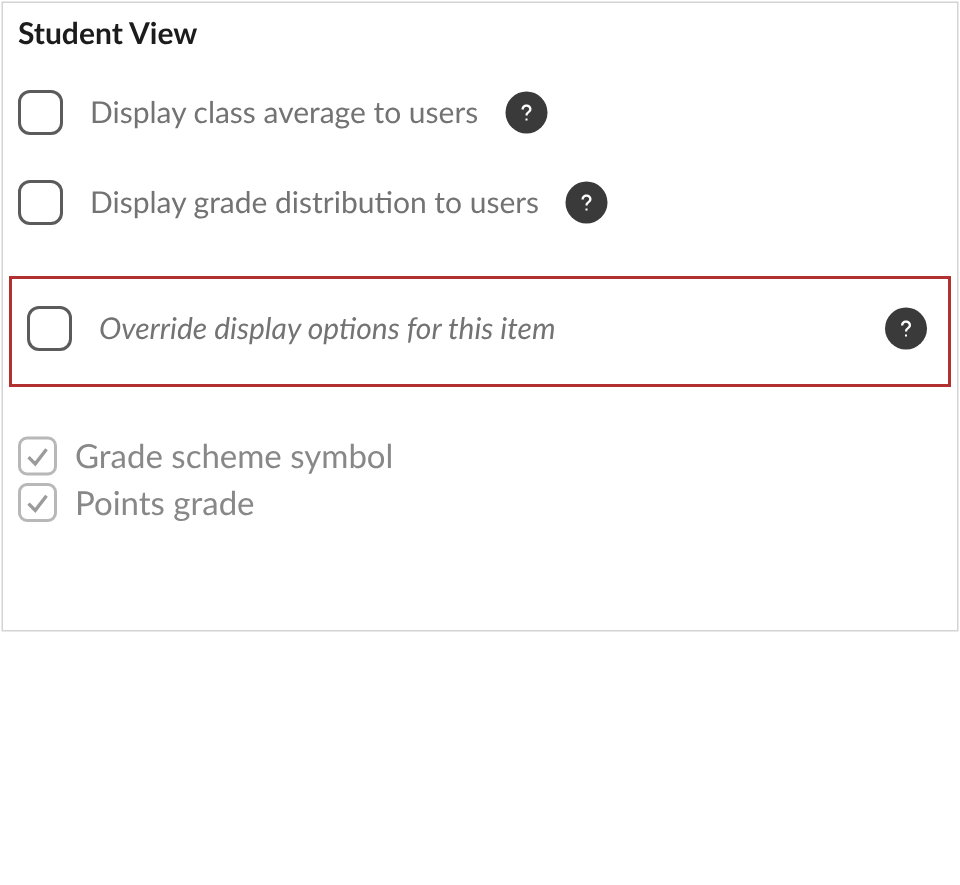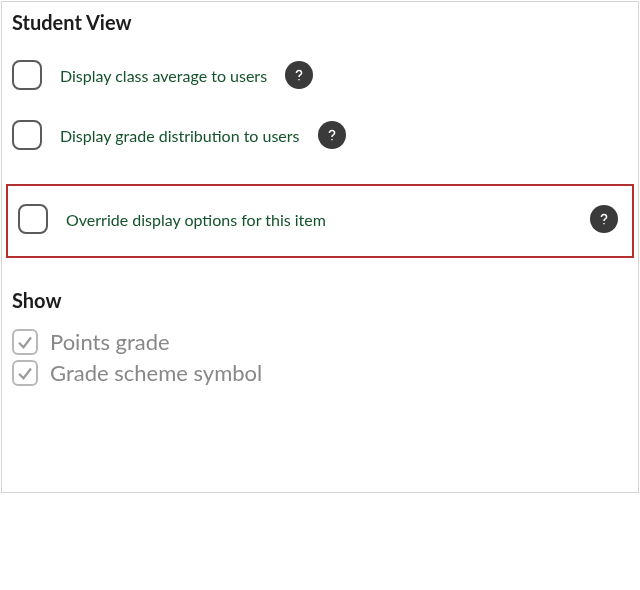--- a/index.html
+++ b/index.html
@@ -1,19 +1,19 @@
 <!DOCTYPE html>
 <html><head>
   <meta charset="utf-8">
   <style>
     * { margin: 0; padding: 0; box-sizing: border-box; }
     body { font-family: "Lato", "Helvetica Neue", Arial, sans-serif; background: #fff; padding: 0; }
     .panel {
       width: 638px;
-      height: 492px;
+      height: 420px;
       margin: 1px;
       border: 1px solid #d3d3d3;
       background: #fff;
       padding: 0;
       position: relative;
     }
     .section-heading {
       font-weight: 700;
       font-size: 20px;
       color: #1c1c1c;
@@ -38,41 +38,42 @@
       border: 2px solid #5b5b5b;
       border-radius: 8px;
       background: #fff;
       flex: 0 0 30px;
       display: flex;
       align-items: center;
       justify-content: center;
       cursor: pointer;
     }
     .row-label {
-      font-size: 16px;
-      color: #14532d;
+      font-size: 20px;
+      color: #737373;
       flex: 0 0 auto;
     }
     .help {
       width: 28px;
       height: 28px;
       flex: 0 0 28px;
       border-radius: 50%;
       background: #3a3a3a;
       color: #fff;
       display: flex;
       align-items: center;
       justify-content: center;
       cursor: pointer;
     }
     .help svg { width: 16px; height: 16px; }
     .highlight-wrap {
       border: 2px solid #b23030;
       margin: 22px 4px 24px 4px;
       padding: 18px 6px 22px 6px;
+      font-style: italic;
     }
     .highlight-wrap .row { padding: 0 4px; }
     .highlight-wrap .help { margin-left: auto; margin-right: 4px; }
 
     
     .show-row {
       display: flex;
       align-items: center;
       padding: 2px 10px 2px 10px;
       gap: 12px;
@@ -128,35 +129,34 @@
       <div class="cb"></div>
       <div class="row-label">Override display options for this item</div>
       <div class="help">
         <svg viewBox="0 0 24 24" aria-hidden="true">
           <path fill="#fff" d="M11 18h2v2h-2v-2zm1-14c-3 0-5 2-5 5h2.3c0-1.6 1.1-2.8 2.7-2.8 1.5 0 2.7 1 2.7 2.4 0 1.2-.7 1.9-1.8 2.7-1.3 1-2 1.9-1.9 3.5v.2h2.2v-.2c0-1 .5-1.6 1.7-2.5 1.3-1 2.1-2.1 2.1-3.8C17 5.9 14.9 4 12 4z"></path>
         </svg>
       </div>
     </div>
   </div>
 
-  <div class="sub-heading">Show</div>
   <div class="spacer"></div>
+
+  <div class="show-row">
+    <div class="cb-sm">
+      <svg viewBox="0 0 24 24">
+          <polyline class="checkmark" points="4,13 10,19 20,6"></polyline>
+        </svg>
+    </div>
+    <div class="show-label">Grade scheme symbol</div>
+  </div>
 
   <div class="show-row">
     <div class="cb-sm">
       <svg viewBox="0 0 24 24">
           <polyline class="checkmark" points="4,13 10,19 20,6"></polyline>
         </svg>
     </div>
     <div class="show-label">Points grade</div>
   </div>
 
-  <div class="show-row">
-    <div class="cb-sm">
-      <svg viewBox="0 0 24 24">
-          <polyline class="checkmark" points="4,13 10,19 20,6"></polyline>
-        </svg>
-    </div>
-    <div class="show-label">Grade scheme symbol</div>
-  </div>
-
 
 </div>
 
 </body></html>

